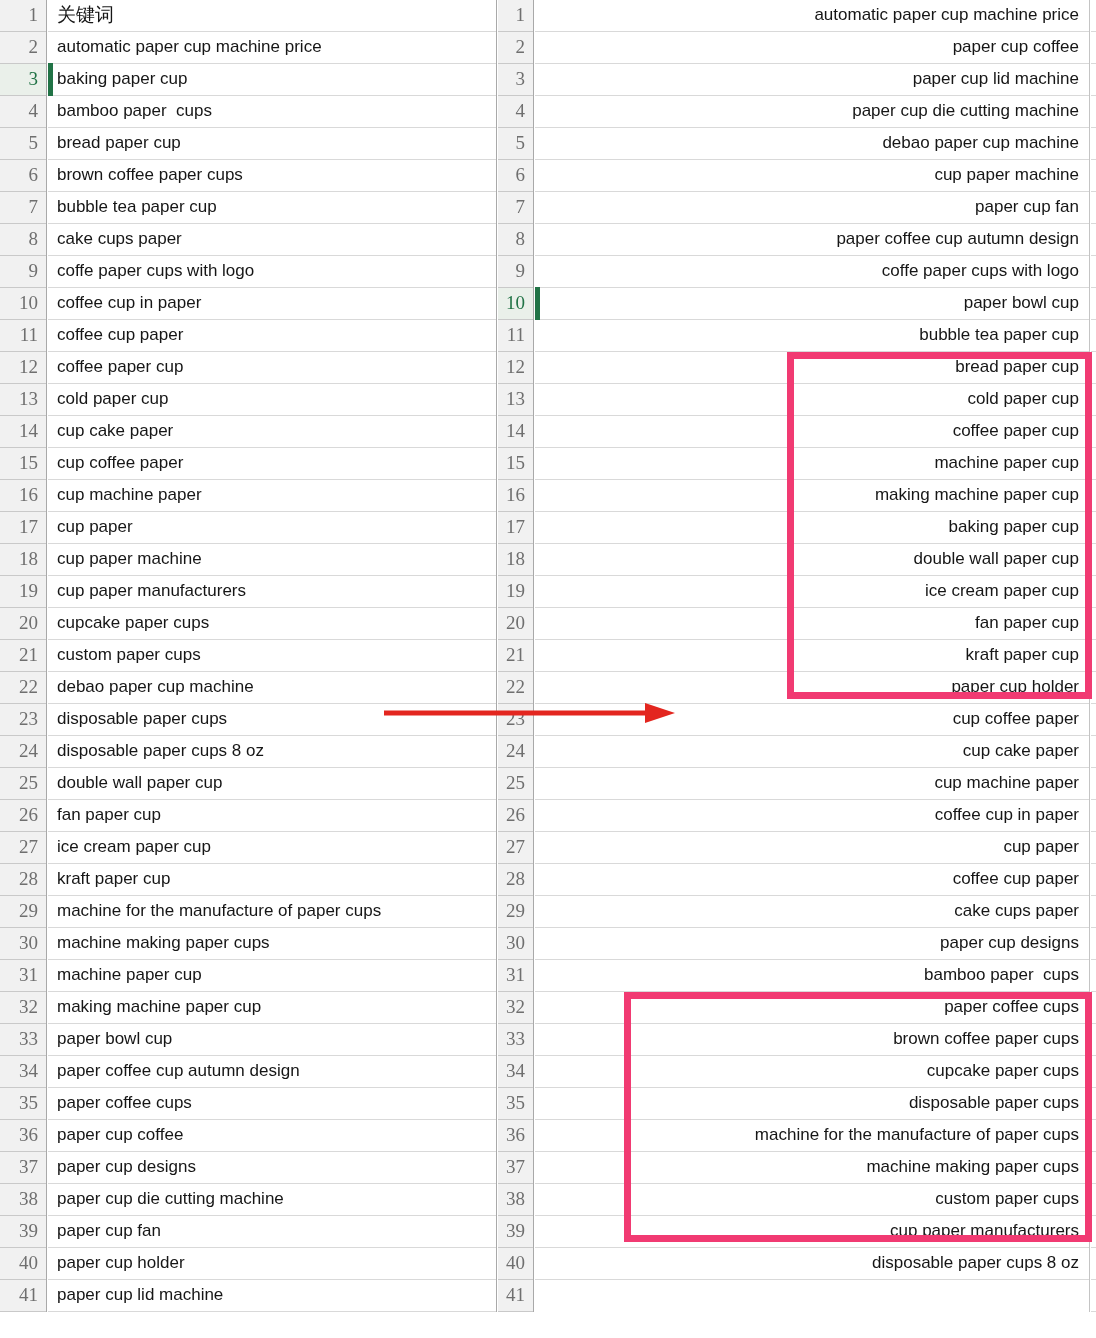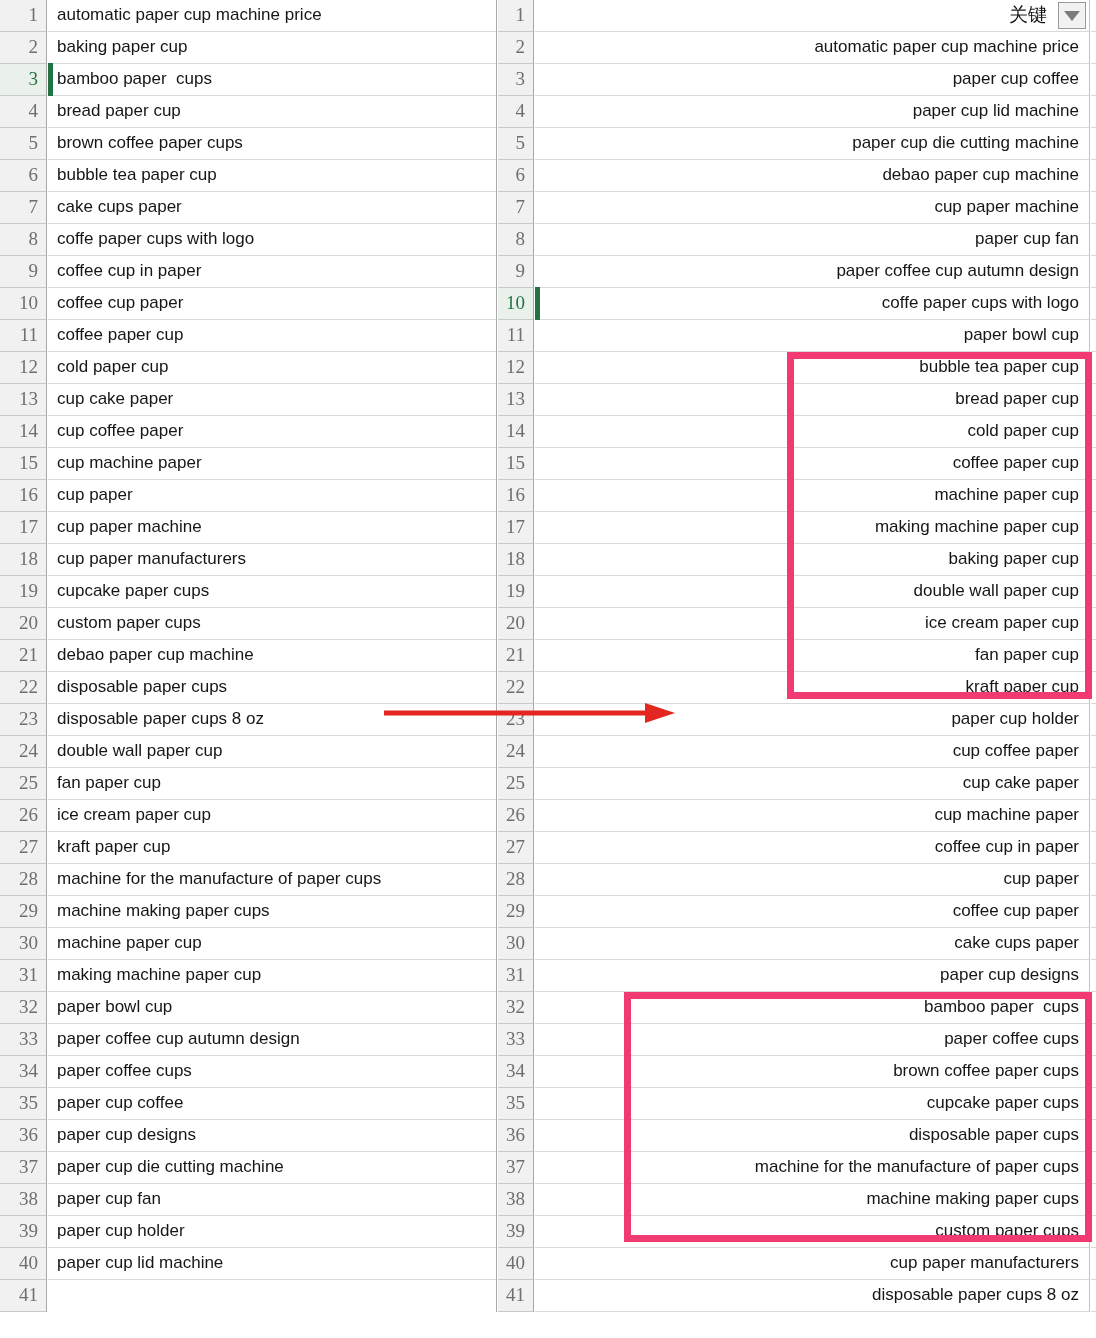--- a/index.html
+++ b/index.html
@@ -103,20 +103,21 @@
       <div class="num-cell">35</div>
       <div class="num-cell">36</div>
       <div class="num-cell">37</div>
       <div class="num-cell">38</div>
       <div class="num-cell">39</div>
       <div class="num-cell">40</div>
       <div class="num-cell">41</div>
     </div>
 
   <div id="left-cells" class="col left">
+      <div class="cell align-left header">关键词</div>
       <div class="cell align-left">automatic paper cup machine price</div>
       <div class="cell align-left">baking paper cup</div>
       <div class="cell align-left">bamboo paper  cups</div>
       <div class="cell align-left">bread paper cup</div>
       <div class="cell align-left">brown coffee paper cups</div>
       <div class="cell align-left">bubble tea paper cup</div>
       <div class="cell align-left">cake cups paper</div>
       <div class="cell align-left">coffe paper cups with logo</div>
       <div class="cell align-left">coffee cup in paper</div>
       <div class="cell align-left">coffee cup paper</div>
@@ -190,21 +191,20 @@
       <div class="num-cell">35</div>
       <div class="num-cell">36</div>
       <div class="num-cell">37</div>
       <div class="num-cell">38</div>
       <div class="num-cell">39</div>
       <div class="num-cell">40</div>
       <div class="num-cell">41</div>
     </div>
 
   <div id="right-cells" class="col right">
-      <div class="cell align-right header header-right">关键<div id="filter-btn"><span class="tri"></span></div></div>
       <div class="cell align-right">automatic paper cup machine price</div>
       <div class="cell align-right">paper cup coffee</div>
       <div class="cell align-right">paper cup lid machine</div>
       <div class="cell align-right">paper cup die cutting machine</div>
       <div class="cell align-right">debao paper cup machine</div>
       <div class="cell align-right">cup paper machine</div>
       <div class="cell align-right">paper cup fan</div>
       <div class="cell align-right">paper coffee cup autumn design</div>
       <div class="cell align-right">coffe paper cups with logo</div>
       <div class="cell align-right">paper bowl cup</div>

